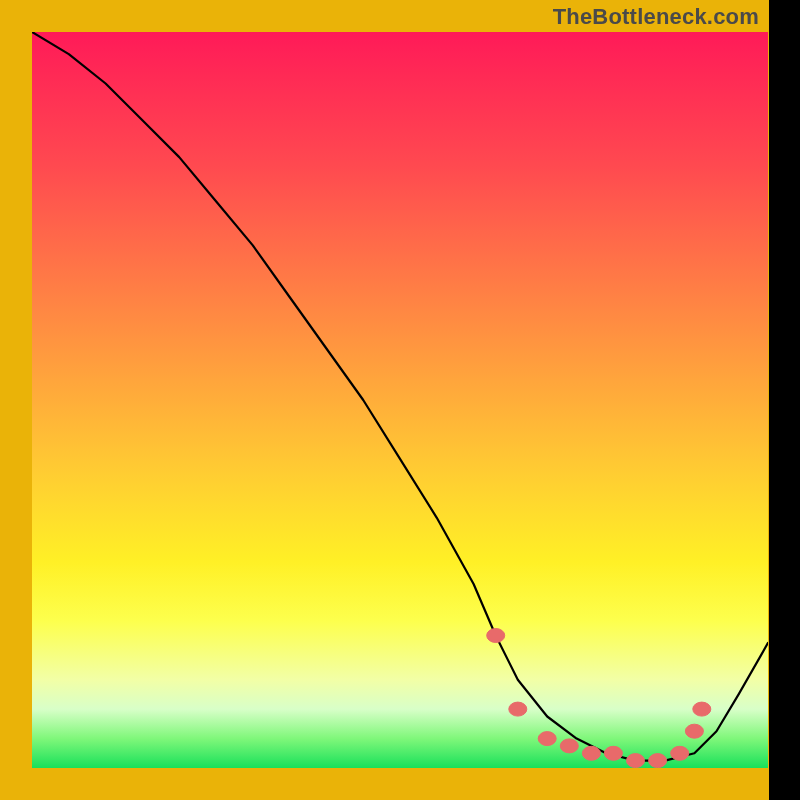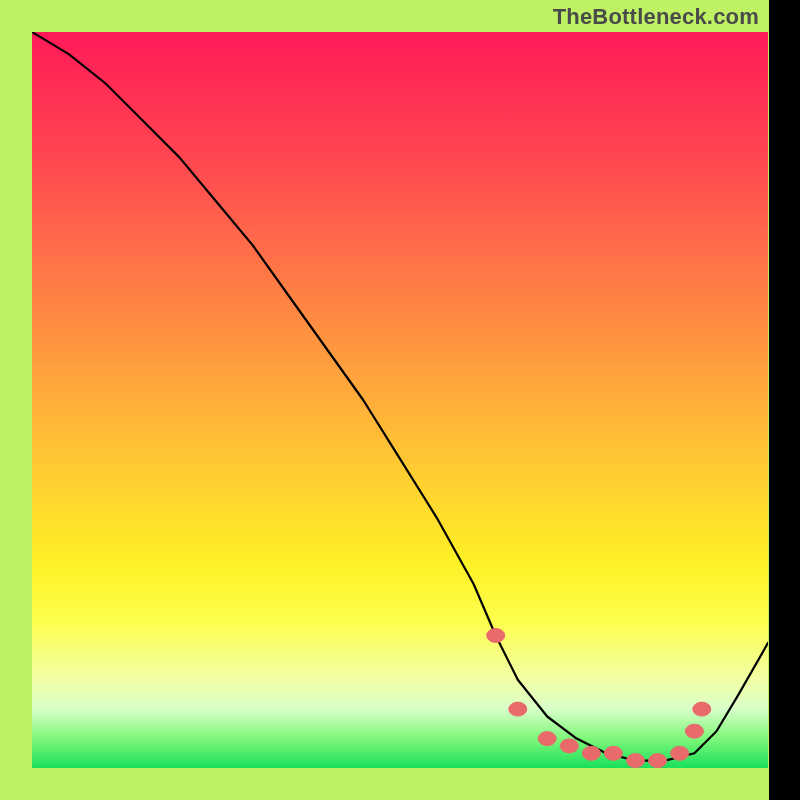--- a/index.html
+++ b/index.html
@@ -8,21 +8,21 @@
     width: 800px;
     height: 800px;
     background: #000;
     overflow: hidden;
     font-family: Arial, Helvetica, sans-serif;
   }
   .frame {
     position: relative;
     width: 769px;
     height: 800px;
-    background: #bef264;
+    background: #eab308;
   }
   .watermark {
     position: absolute;
     top: 4px;
     right: 10px;
     color: #4a4a4a;
     font-size: 22px;
     font-weight: 600;
     letter-spacing: 0.2px;
     z-index: 30;

